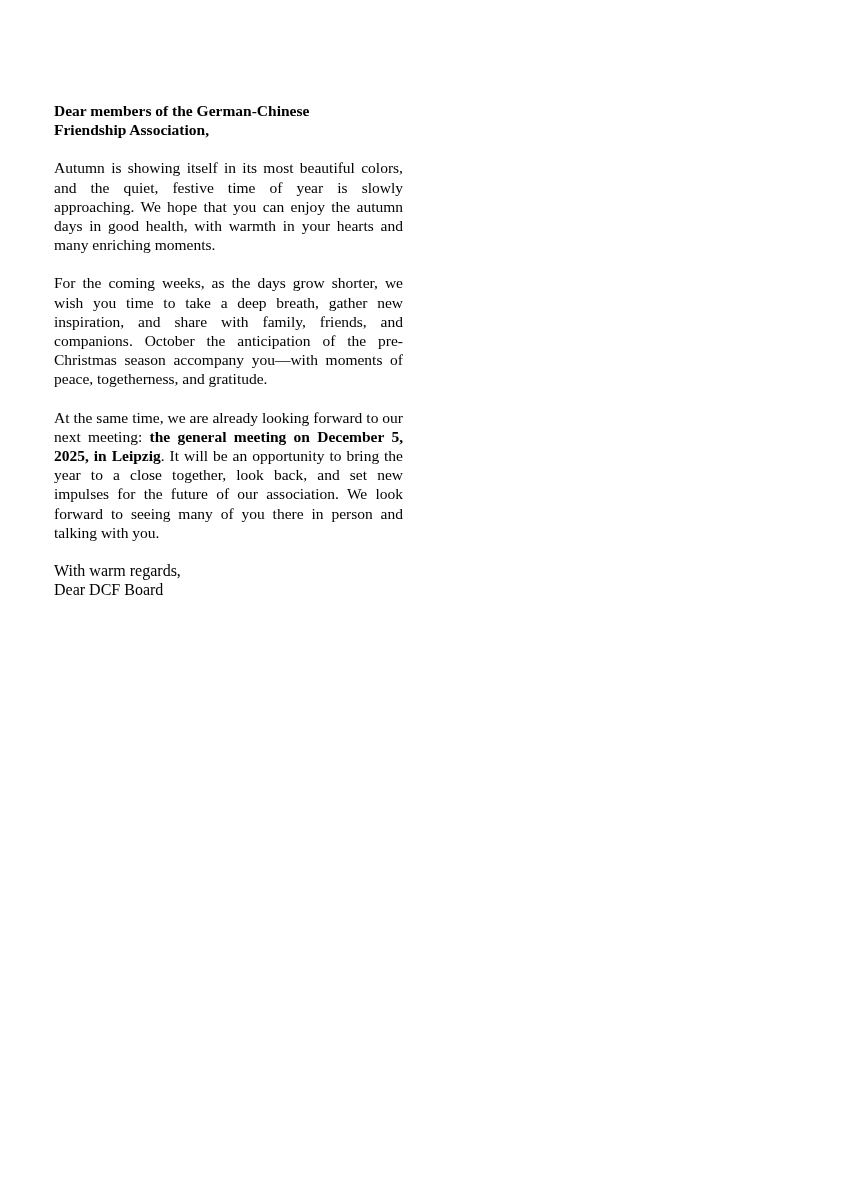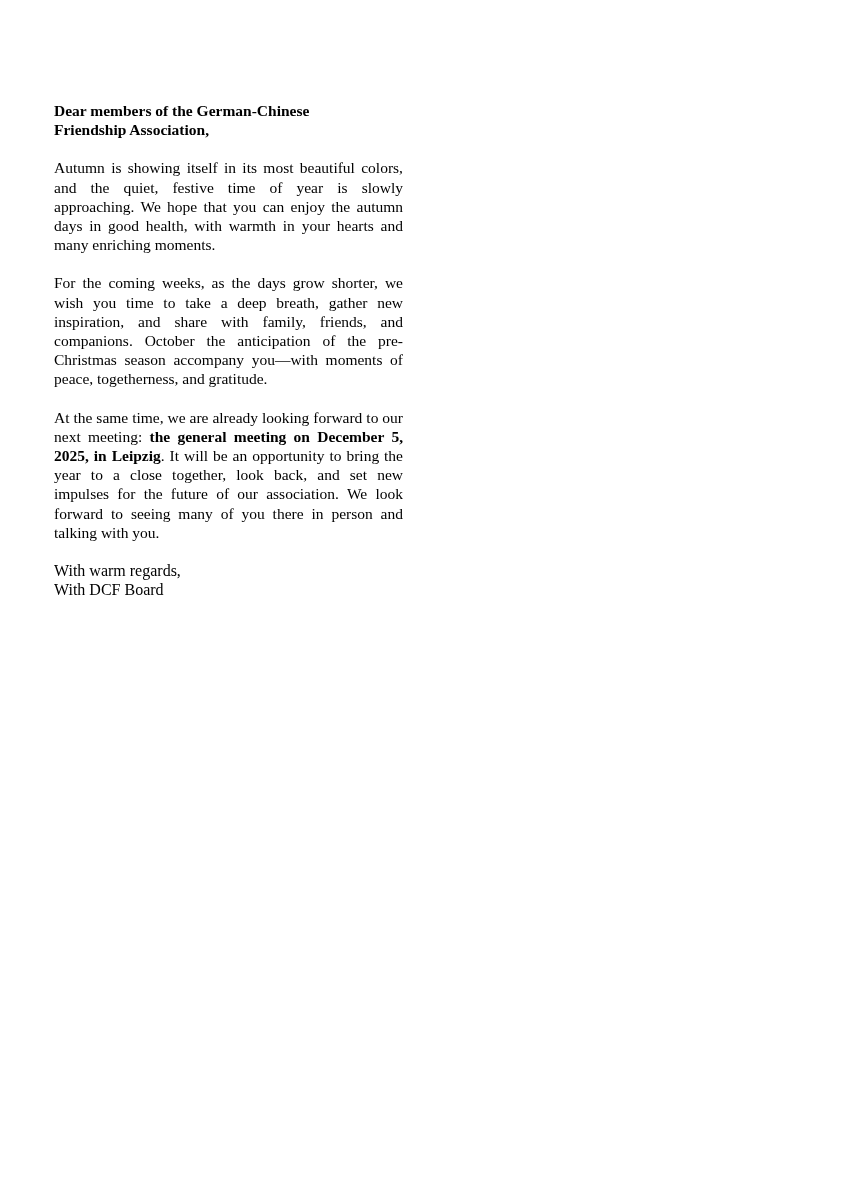--- a/index.html
+++ b/index.html
@@ -50,16 +50,16 @@
   <div class="letter">
 
     <p class="salutation"><span>Dear members of the German-Chinese</span><br><span>Friendship Association,</span></p>
 
     <p class="body-par">Autumn is showing itself in its most beautiful colors, and the quiet, festive time of year is slowly approaching. We hope that you can enjoy the autumn days in good health, with warmth in your hearts and many enriching moments.</p>
 
     <p class="body-par">For the coming weeks, as the days grow shorter, we wish you time to take a deep breath, gather new inspiration, and share with family, friends, and companions. October the anticipation of the pre-Christmas season accompany you—with moments of peace, togetherness, and gratitude.</p>
 
     <p class="body-par"><span>At the same time, we are already looking forward to our next meeting: </span><span class="bold-run">the general meeting on December 5, 2025, in Leipzig</span><span>. It will be an opportunity to bring the year to a close together, look back, and set new impulses for the future of our association. We look forward to seeing many of you there in person and talking with you.</span></p>
 
-    <p class="closing"><span>With warm regards,</span><br><span>With DCF Board</span></p>
+    <p class="closing"><span>With warm regards,</span><br><span>Dear DCF Board</span></p>
 
   </div>
 </div>
 
 </body></html>

